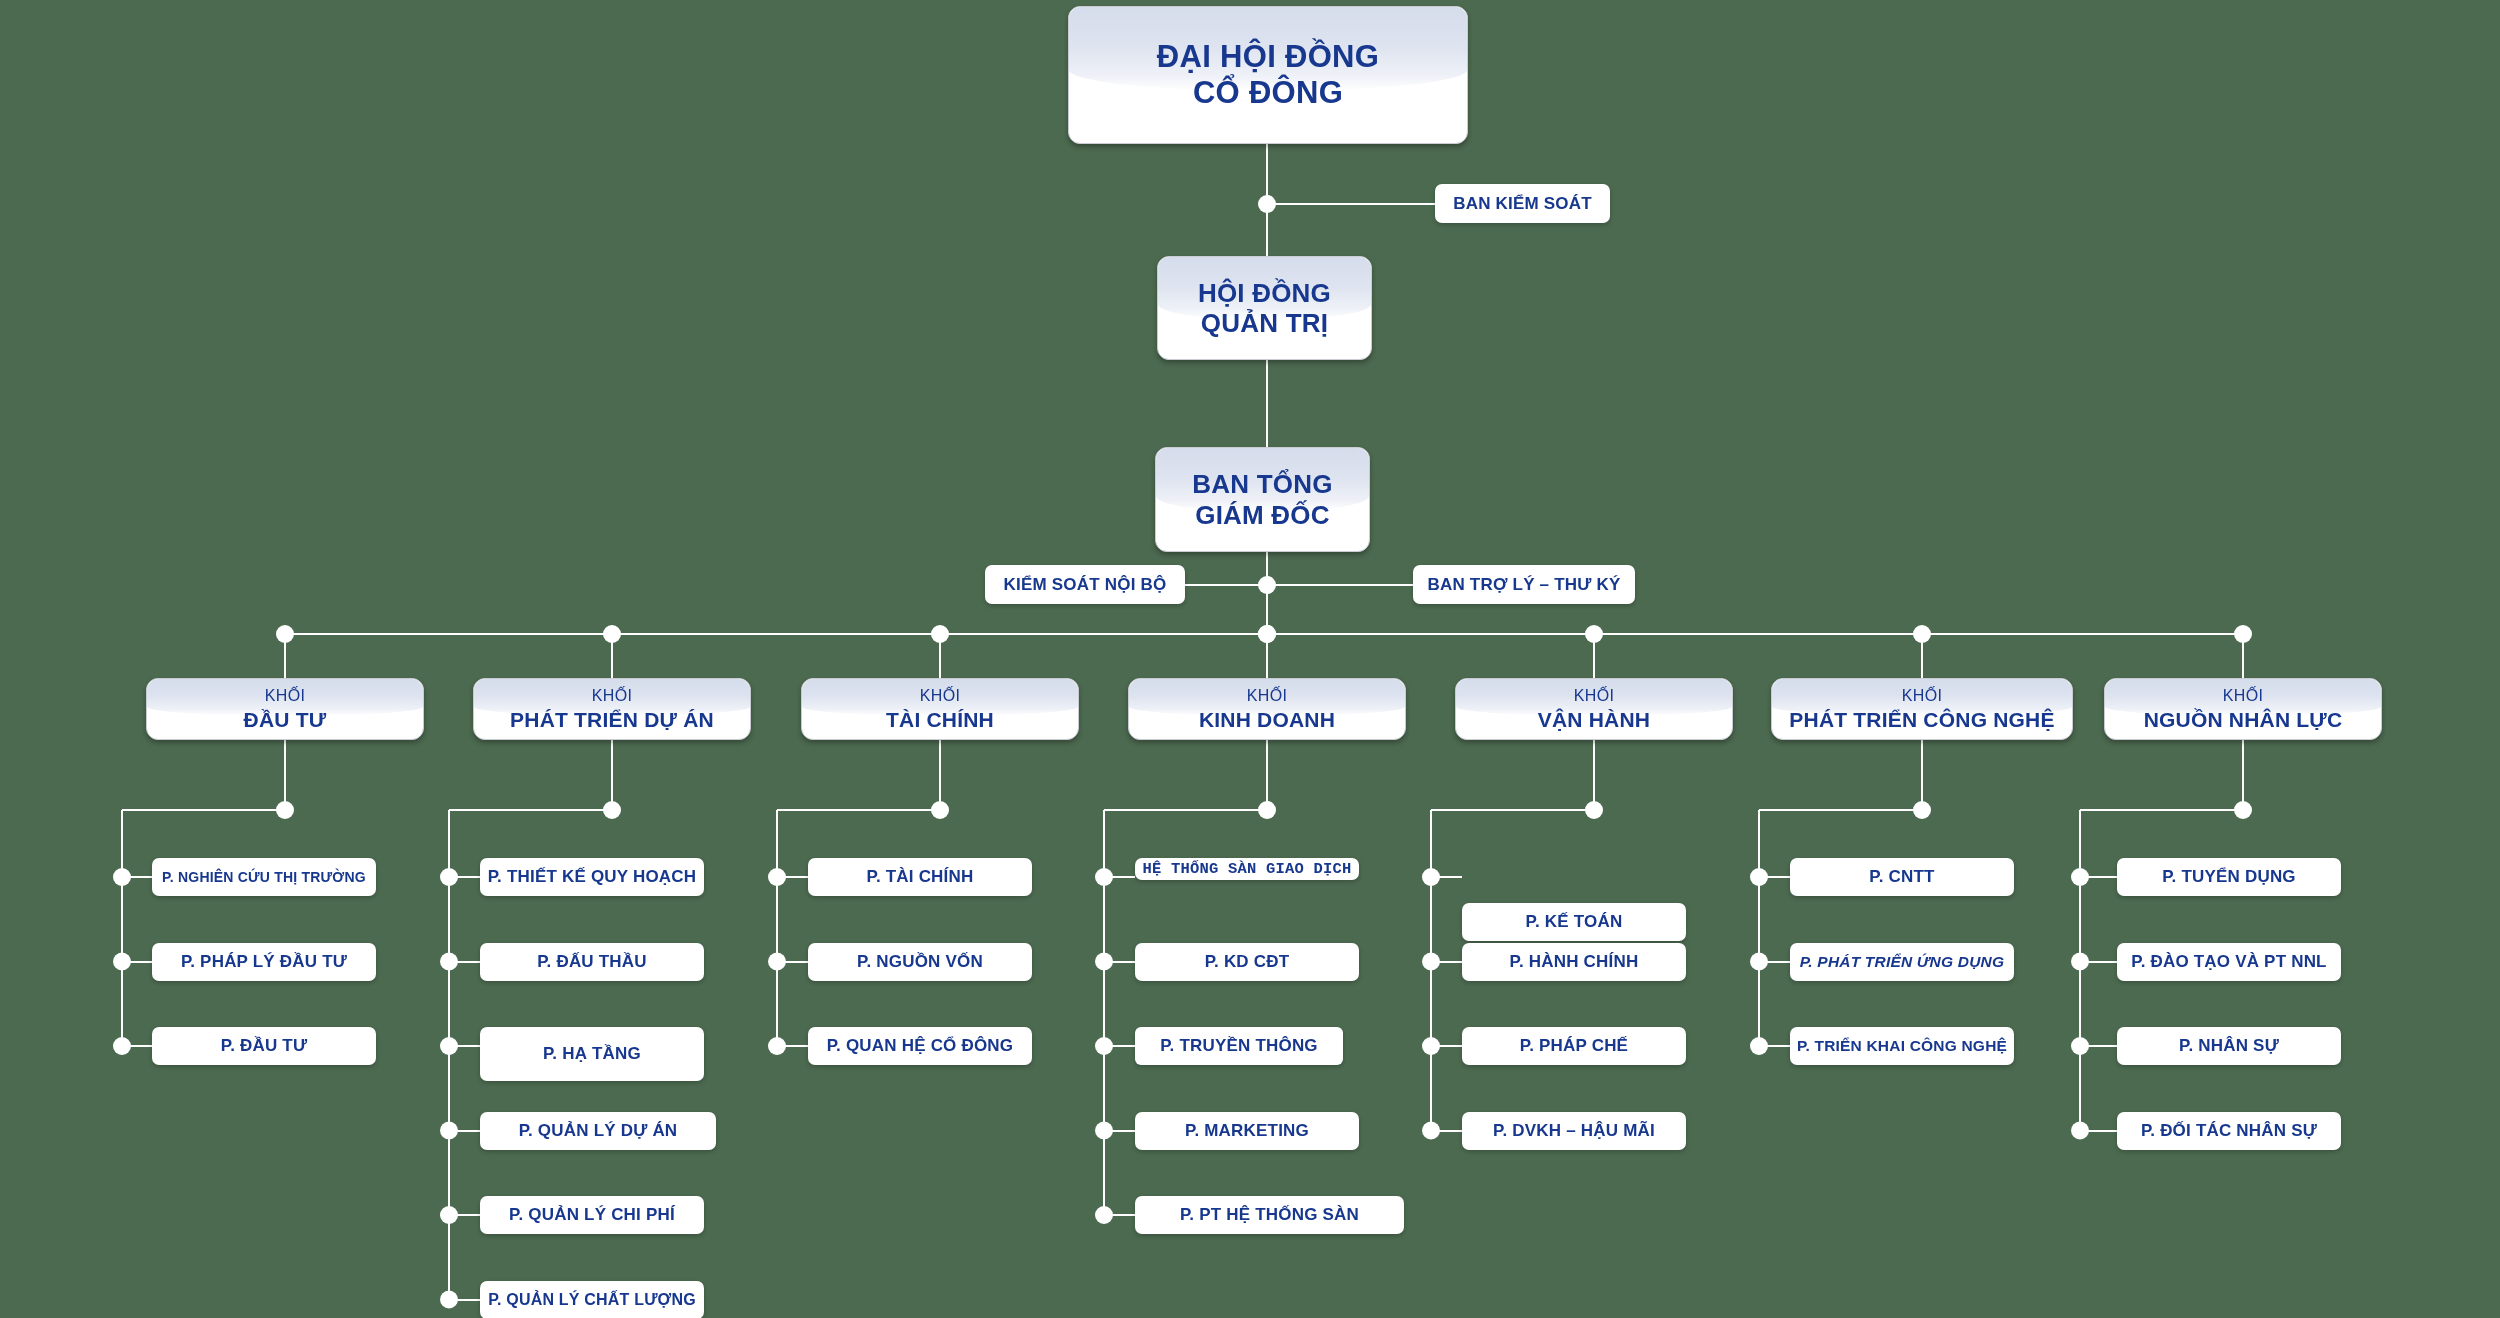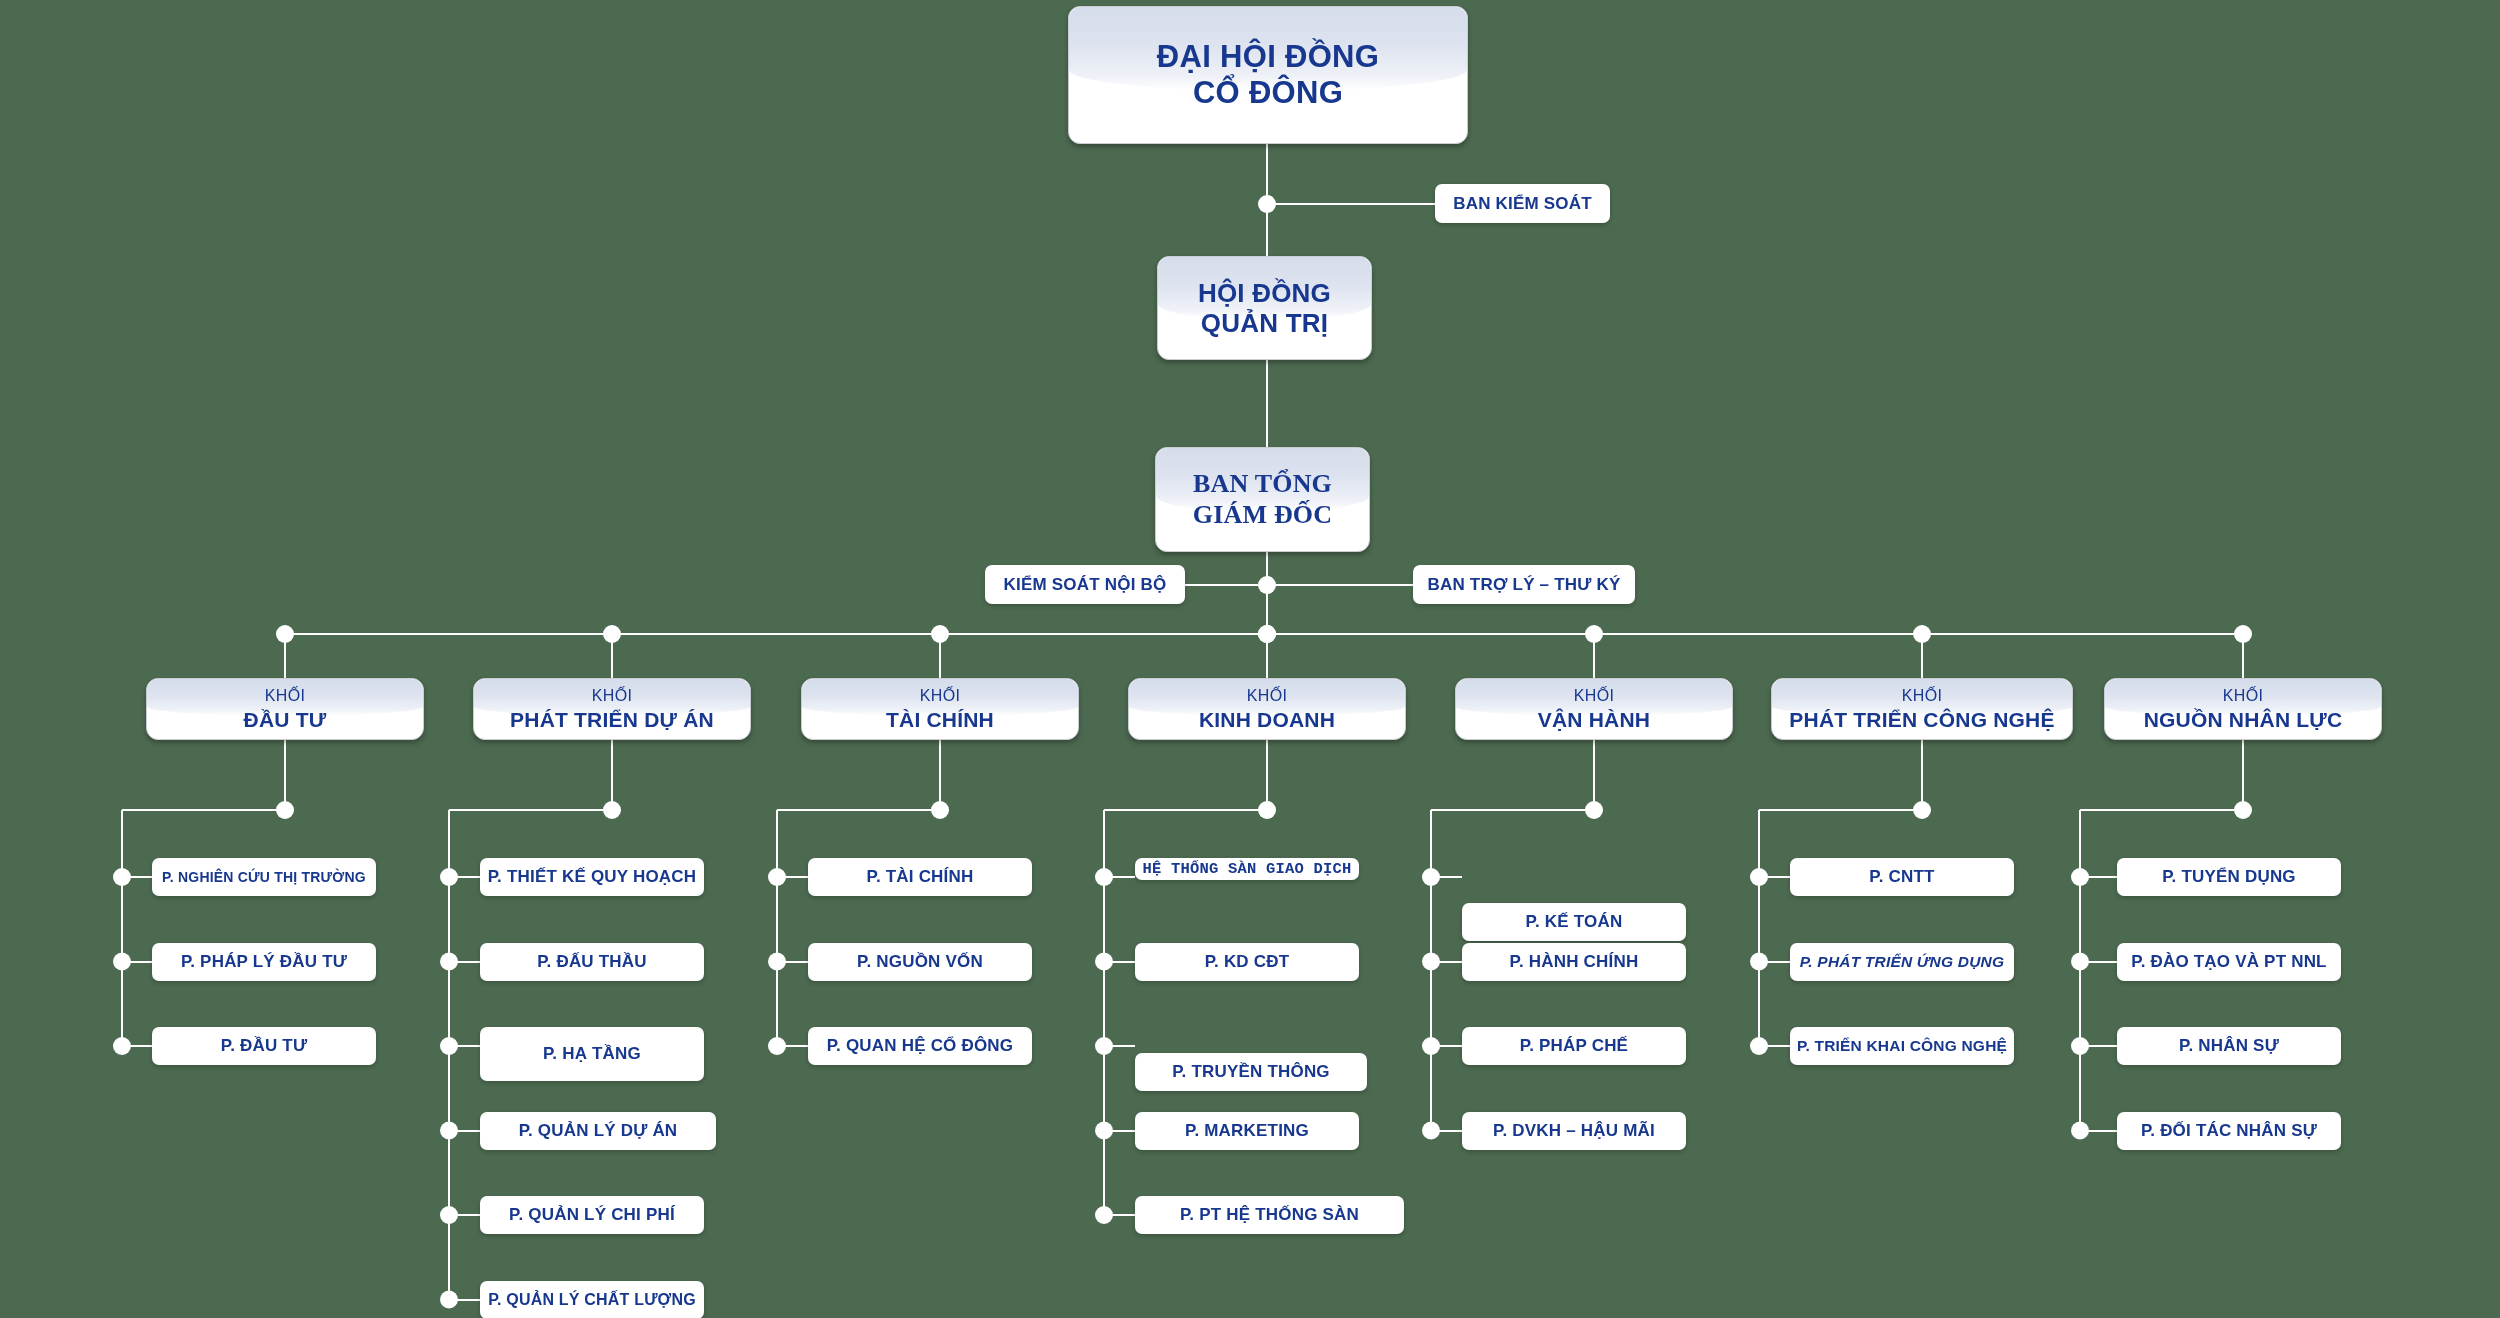--- a/index.html
+++ b/index.html
@@ -187,21 +187,21 @@
   </div>
 
   <div class="gbox lv2" style="left:1157px;top:256px;width:215px;height:104px;">
     <div class="gloss"></div>
     <div class="txt">
       <span>HỘI ĐỒNG</span><br>
       <span>QUẢN TRỊ</span>
     </div>
   </div>
 
-  <div class="gbox lv3" style="left:1155px;top:447px;width:215px;height:105px;font-family:Liberation Serif, serif;">
+  <div class="gbox lv3" style="left:1155px;top:447px;width:215px;height:105px;">
     <div class="gloss"></div>
     <div class="txt">
       <span>BAN TỔNG</span><br>
       <span>GIÁM ĐỐC</span>
     </div>
   </div>
 
   <div class="pill" style="left:985px;top:565px;width:200px;height:39px;">
     <span>KIỂM SOÁT NỘI BỘ</span>
   </div>
@@ -266,21 +266,21 @@
         <div class="gloss"></div>
         <div class="kicker">KHỐI</div>
         <div class="name">KINH DOANH</div>
       </div>
       <div class="pill small" style="left: 1135px; top: 858px; width: 224px; height: 22px; font-size: 15.5px; font-family: Liberation Mono, monospace;">
         <span>HỆ THỐNG SÀN GIAO DỊCH</span>
       </div>
       <div class="pill small" style="left: 1135px; top: 942.5px; width: 224px; height: 38px;">
         <span>P. KD CĐT</span>
       </div>
-      <div class="pill small" style="left: 1135px; top: 1053px; width: 232px; height: 38px;">
+      <div class="pill small" style="left: 1135px; top: 1027px; width: 208px; height: 38px; border-radius: 6px;">
         <span>P. TRUYỀN THÔNG</span>
       </div>
       <div class="pill small" style="left: 1135px; top: 1111.5px; width: 224px; height: 38px;">
         <span>P. MARKETING</span>
       </div>
       <div class="pill small" style="left: 1135px; top: 1196px; width: 269px; height: 38px; text-align: right;">
         <span>P. PT HỆ THỐNG SÀN</span>
       </div>
       <div class="gbox khoi" style="left: 1455px; top: 678px; width: 278px; height: 62px;">
         <div class="gloss"></div>

